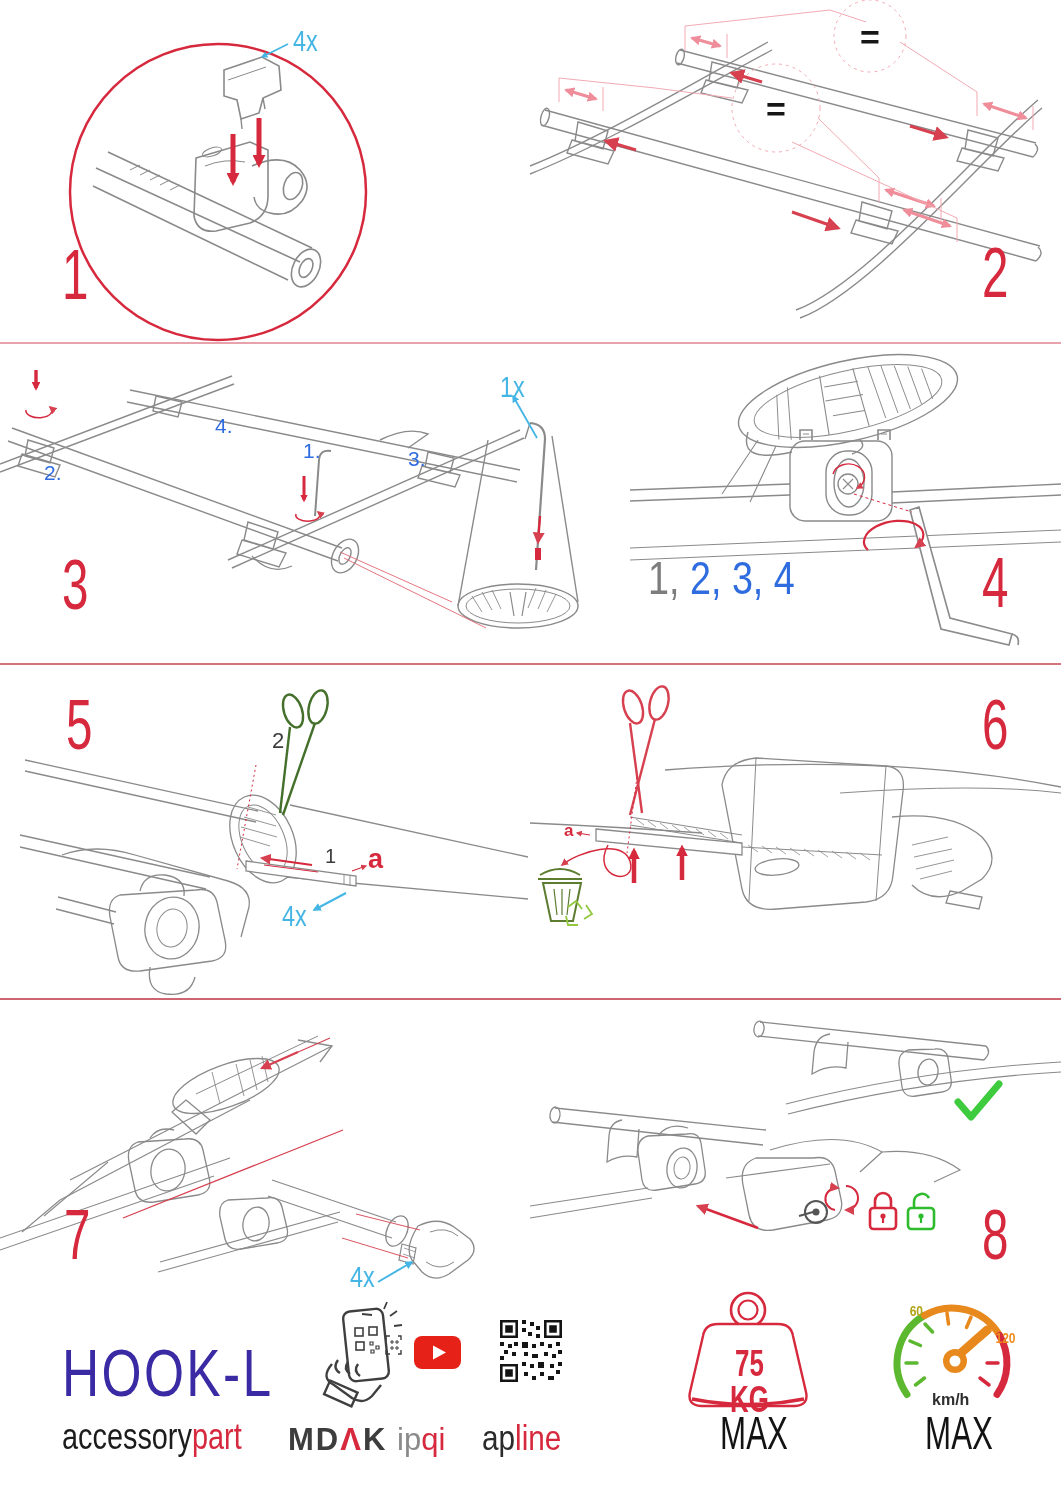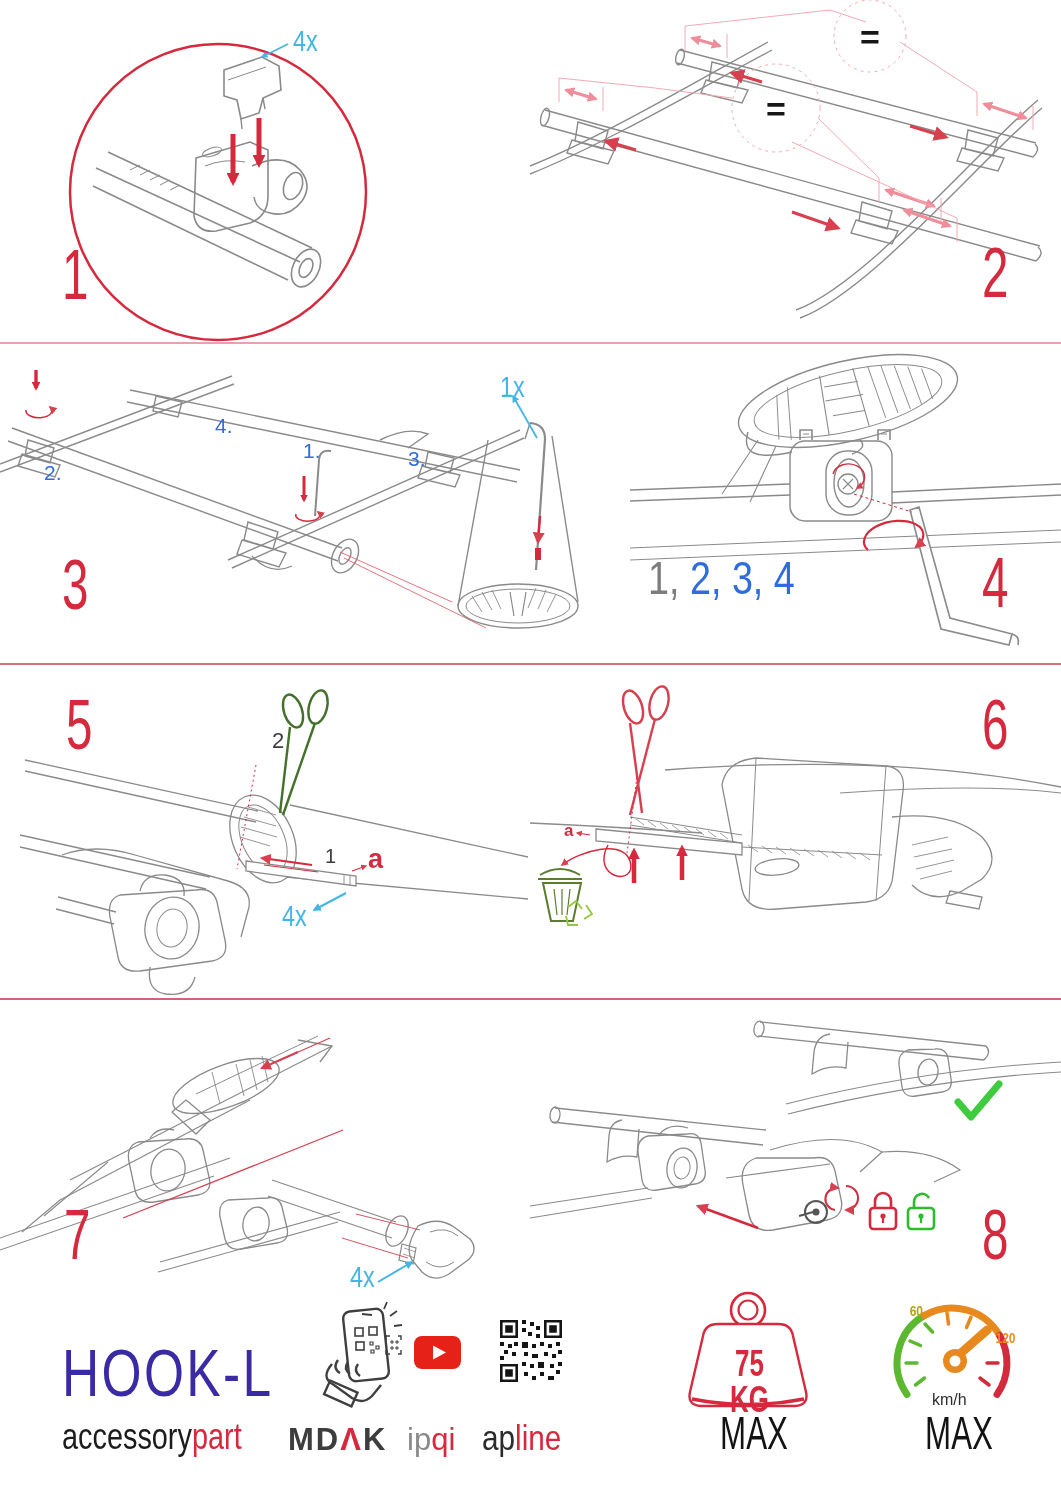--- a/index.html
+++ b/index.html
@@ -27,21 +27,21 @@
   .mdak{position:absolute;font-size:31px;font-weight:700;line-height:1;letter-spacing:2px;color:#3d3d3d;}
   .mdak .red{color:#d6293d;}
   .ipqi{position:absolute;font-size:31px;font-weight:400;line-height:1;}
   .ipqi .g{color:#8a8a8a;} .ipqi .r{color:#d6293d;}
   .apline{position:absolute;font-size:35px;font-weight:500;line-height:1;transform:scaleX(0.85);transform-origin:left top;}
   .apline .d{color:#2b2b2b;} .apline .r{color:#d6293d;}
   .kg{position:absolute;color:#d6293d;font-size:36px;font-weight:600;line-height:1;
       transform:scaleX(0.72);transform-origin:center top;}
   .maxlbl{position:absolute;color:#131313;font-size:46px;font-weight:500;line-height:1;
       transform:scaleX(0.68);transform-origin:center top;}
-  .kmh{position:absolute;color:#2e2e2e;font-size:16px;font-weight:400;line-height:1;}
+  .kmh{position:absolute;color:#2e2e2e;font-size:16px;font-weight:700;line-height:1;}
   .spd60{position:absolute;color:#b2a414;font-size:15px;font-weight:600;line-height:1;transform:scaleX(0.8);}
   .spd120{position:absolute;color:#ee8d1e;font-size:15px;font-weight:600;line-height:1;transform:scaleX(0.8);}
 </style>
 </head>
 <body>
 
 <div class="page">
 
   <svg width="0" height="0">
     <defs>
@@ -467,21 +467,21 @@
       M0,22h4v4h-4z M8,24h4v4h-4z M14,22h4v4h-4z M4,30h4v4h-4z M12,32h4v4h-4z M0,36h4v4h-4z
       M22,22h6v6h-6z M32,24h4v4h-4z M40,22h4v4h-4z M48,24h4v4h-4z M56,22h4v4h-4z
       M24,32h4v4h-4z M32,34h6v4h-6z M44,32h4v4h-4z M52,34h4v4h-4z M58,30h4v4h-4z
       M22,42h4v4h-4z M30,44h4v4h-4z M38,42h6v6h-6z M50,44h4v4h-4z M58,42h4v4h-4z
       M24,52h4v4h-4z M32,56h4v4h-4z M40,52h4v4h-4z M48,56h6v4h-6z M56,50h4v4h-4z"></path>
   </svg>
 
   <div class="mdak" style="left:288px;top:1424px;text-align:right;">
     <span>MD</span><span class="red">Λ</span><span>K</span>
   </div>
-  <div class="ipqi" style="left:407px;top:1424px;">
+  <div class="ipqi" style="left:397px;top:1424px;">
     <span class="g">ip</span><span class="r">qi</span>
   </div>
   <div class="apline" style="left:482px;top:1420px;">
     <span class="d">ap</span><span class="r">line</span>
   </div>
 
   <svg class="abs" style="left:672px;top:1288px" width="152" height="126" viewBox="0 0 152 126">
     <circle cx="76" cy="22" r="17" stroke="#d6293d" stroke-width="2.6" fill="none"></circle>
     <circle cx="76" cy="22" r="9.5" stroke="#d6293d" stroke-width="2.2" fill="none"></circle>
     <path d="M46,36 L106,36 Q119,36 121,48 L134,104 Q137,117 123,118 L29,118 Q15,117 18,104 L31,48 Q33,36 46,36 Z" stroke="#d6293d" stroke-width="2.4" fill="#fff"></path>

